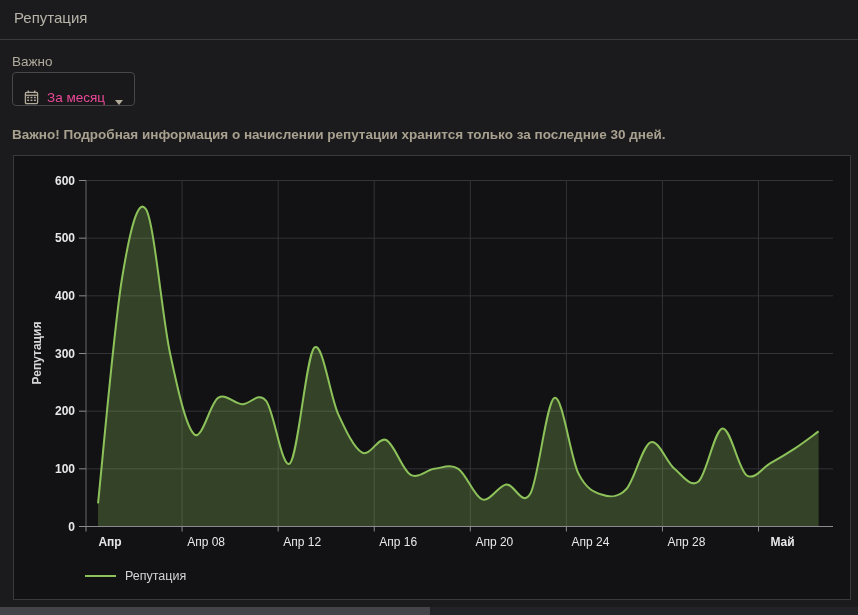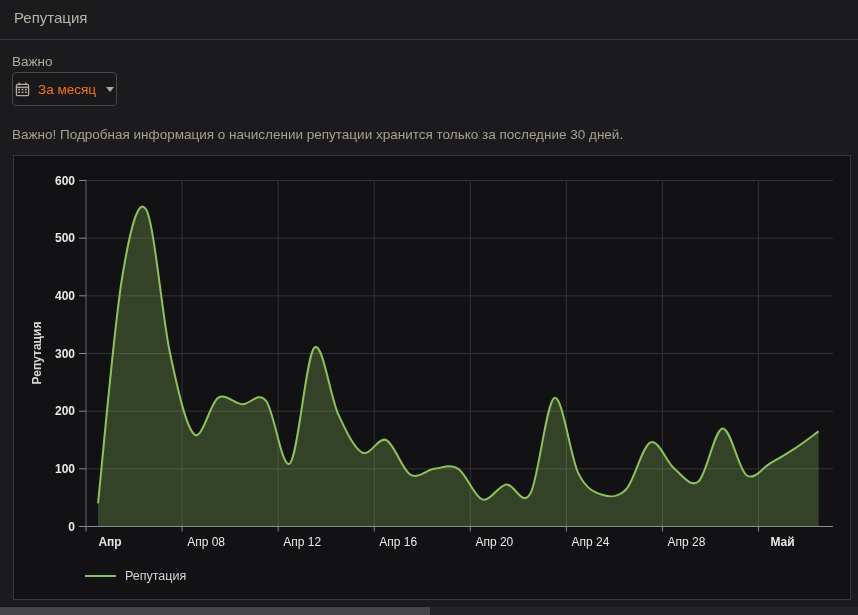--- a/index.html
+++ b/index.html
@@ -8,31 +8,31 @@
     background:#1b1b1d;
     font-family:"Liberation Sans", sans-serif;
     -webkit-font-smoothing:antialiased;
   }
   .header{position:absolute;left:0;top:0;width:858px;height:39px;border-bottom:1px solid #3a3a3e;}
   .page-title{position:absolute;left:14px;top:9px;font-size:15px;font-weight:400;color:#b9b4aa;margin:0;}
 
   .period-label{position:absolute;left:12px;top:54px;font-size:13.5px;color:#b2ab9d;}
   .dropdown{
     position:absolute;left:12px;top:72px;height:34px;box-sizing:border-box;
-    display:flex;align-items:center;gap:8px;padding:0 2px;
+    display:flex;align-items:flex-end;gap:8px;padding:0 11px;
     background:#19191b;border:1px solid #46464b;border-radius:4px;
-    color:#f97316;font-size:13.5px;font-family:inherit;cursor:pointer;
+    color:#ec4899;font-size:13.5px;font-family:inherit;cursor:pointer;
   }
   .dropdown .caret{
     width:0;height:0;border-left:4px solid transparent;border-right:4px solid transparent;
     border-top:5px solid #b3ab9a;margin-left:2px;
   }
   .cal-icon{display:inline-flex;}
 
-  .notice{position:absolute;left:12px;top:127px;margin:0;font-size:13.5px;color:#a9a190;}
+  .notice{position:absolute;left:12px;top:127px;margin:0;font-size:13.5px;color:#a9a190;font-weight:bold;}
 
   .chart-panel{
     position:absolute;left:13px;top:155px;width:838px;height:445px;box-sizing:border-box;
     background:#121215;border:1px solid #3a3a3e;
   }
   .chart-panel svg{position:absolute;left:0;top:0;}
   .legend{
     position:absolute;left:71px;top:413px;display:flex;align-items:center;gap:9px;
     font-size:12.5px;color:#d4d4d4;cursor:pointer;
   }

